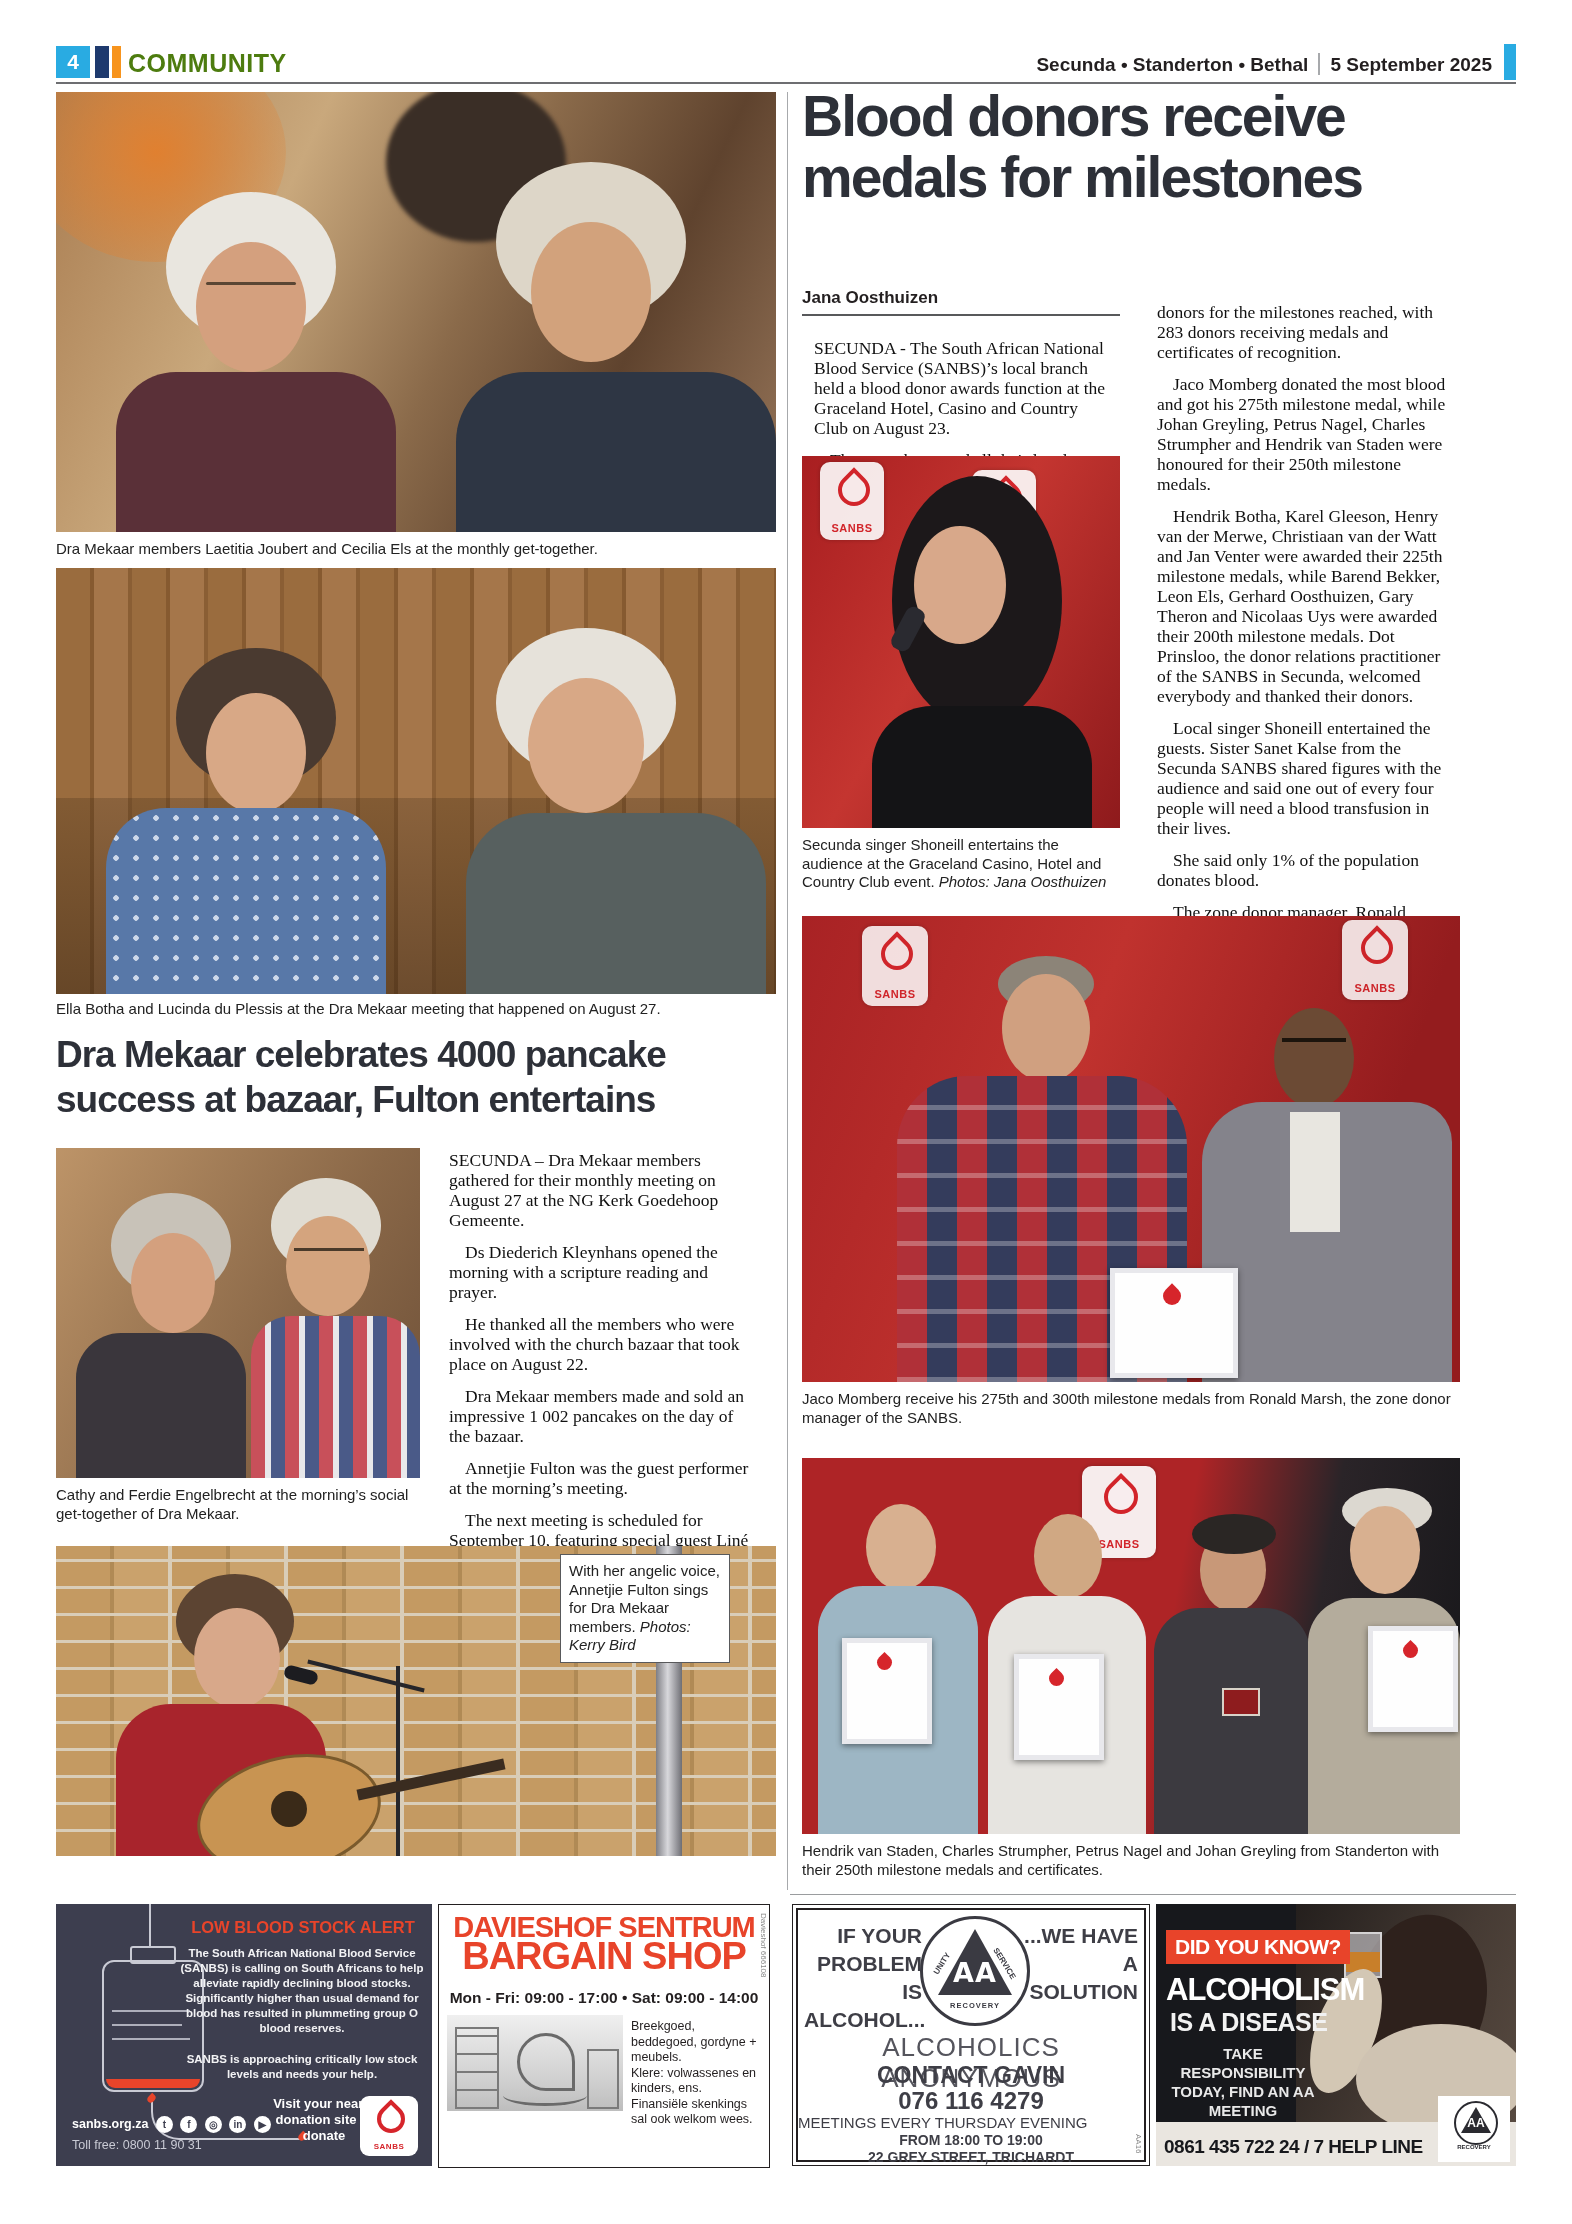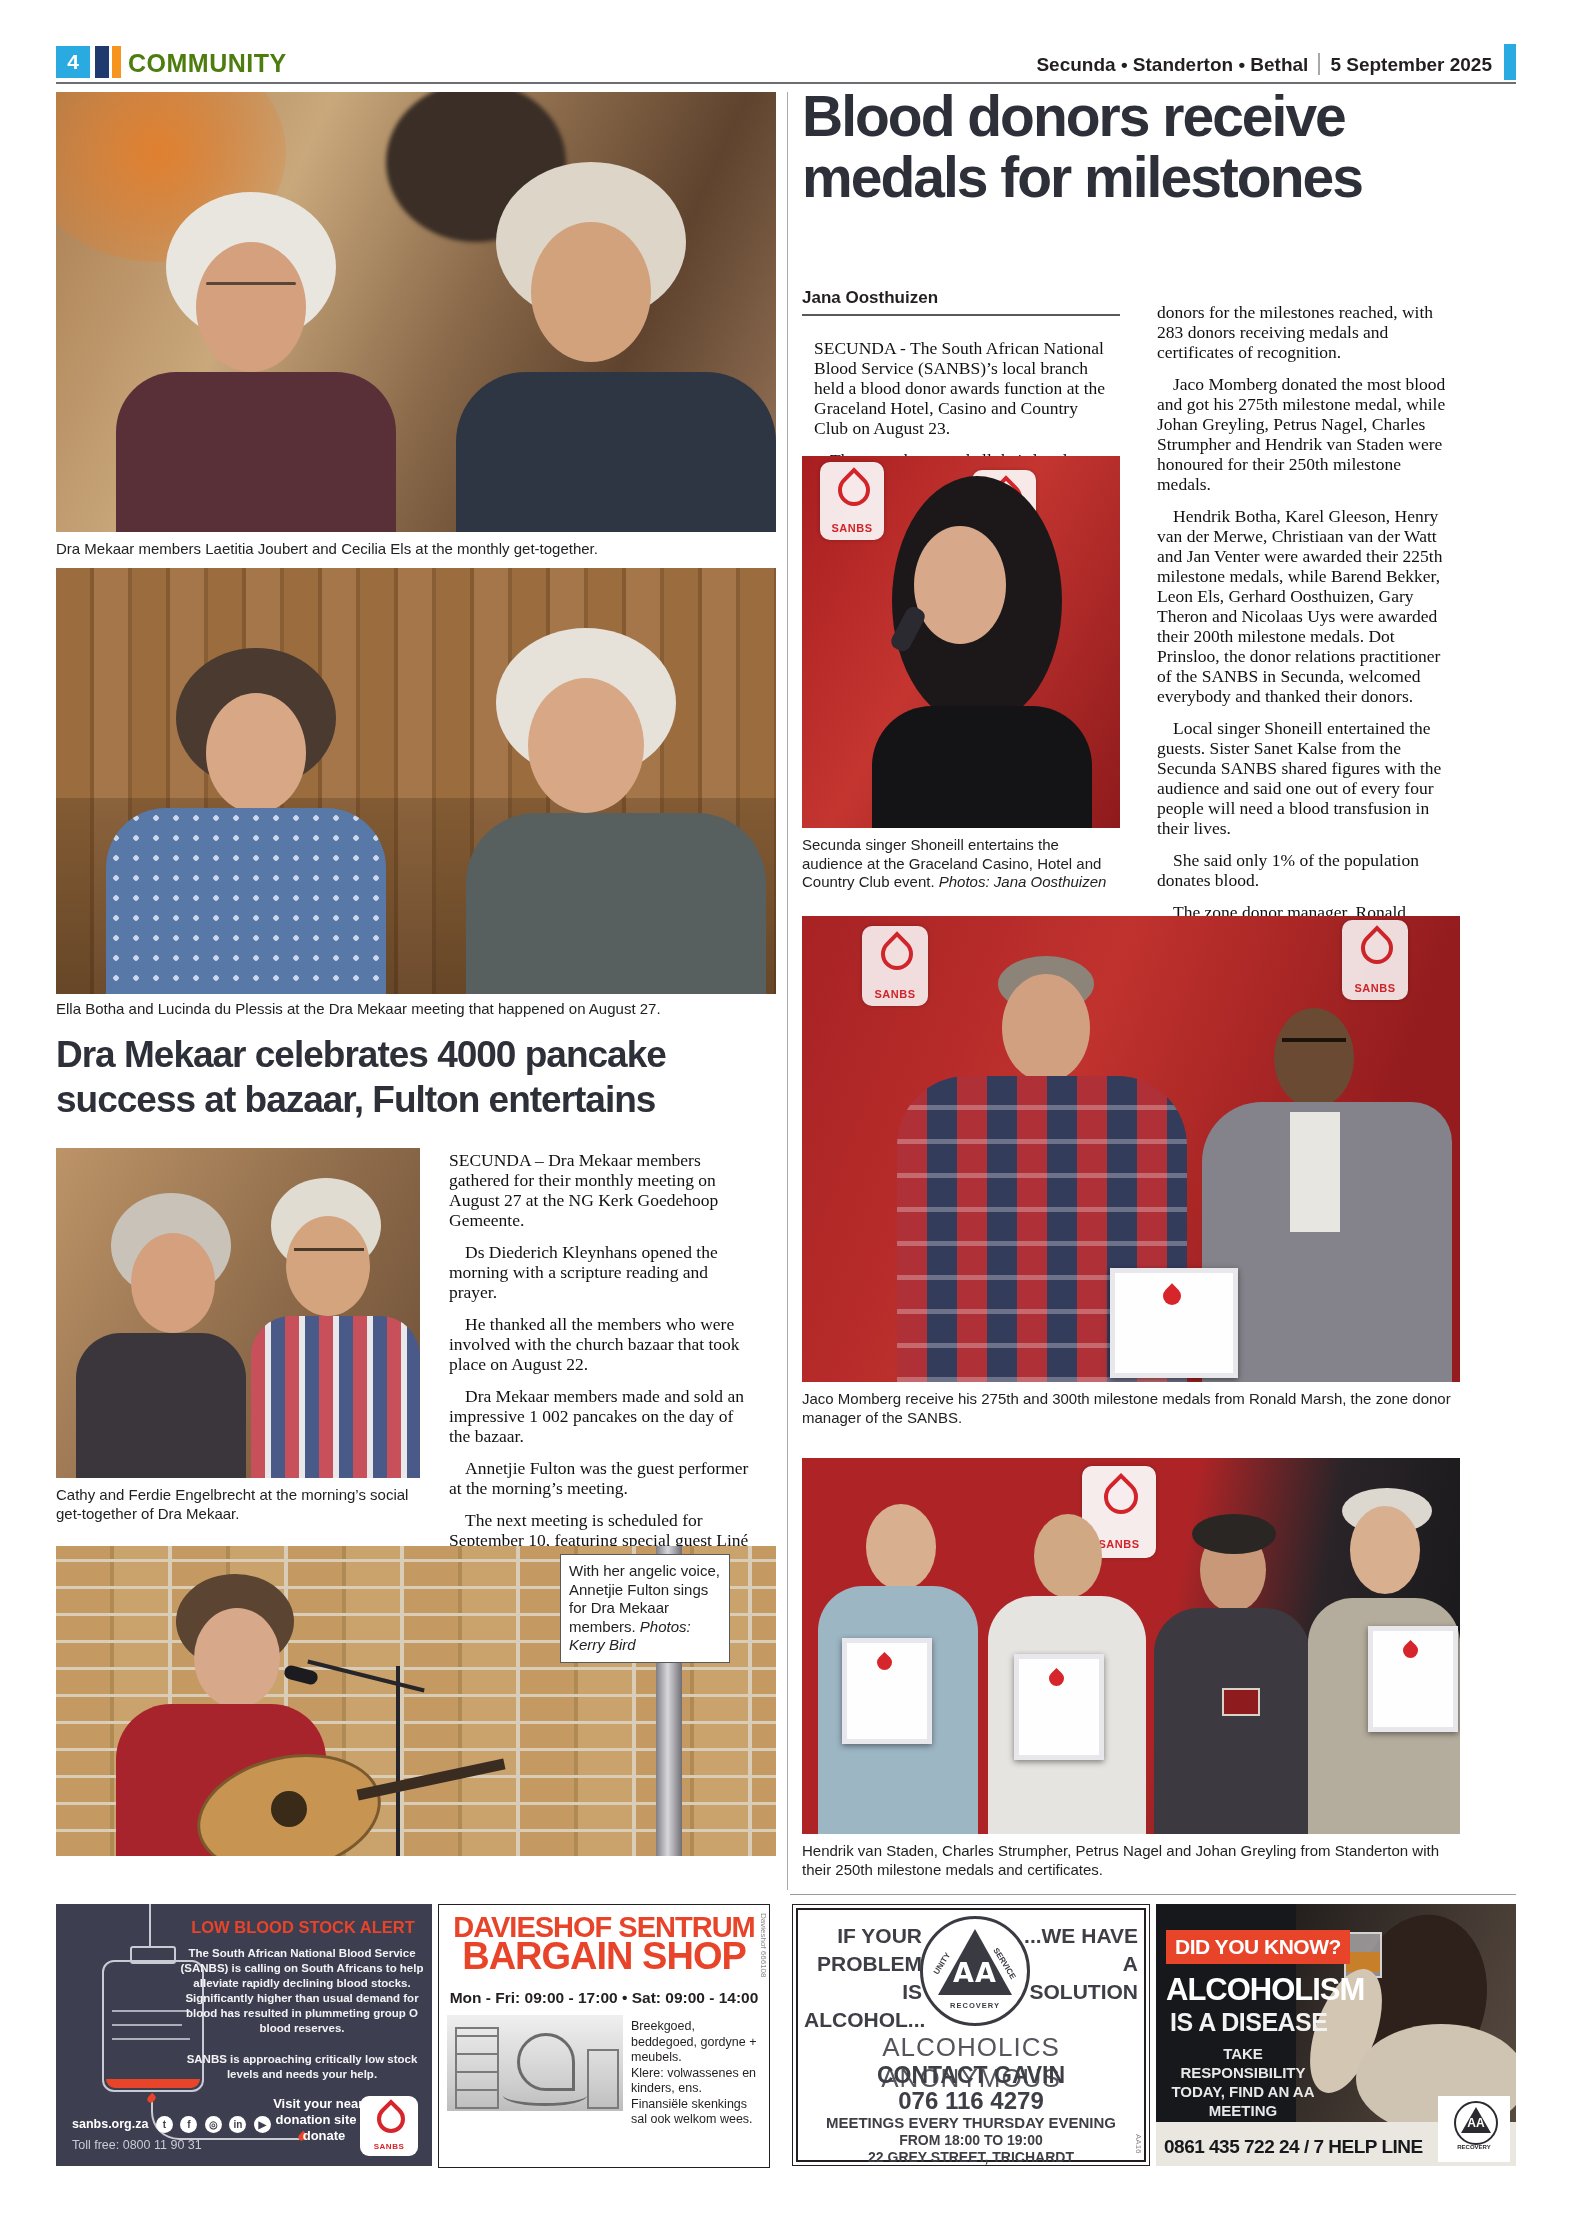--- a/index.html
+++ b/index.html
@@ -87,21 +87,21 @@
   .aa-aa{position:absolute;left:0;top:38px;width:100%;text-align:center;color:#fff;
          font-family:"DejaVu Sans",sans-serif;font-size:27px;font-weight:bold;letter-spacing:1px;}
   .aa-rec{position:absolute;left:0;top:82px;width:100%;text-align:center;font-size:7.5px;
           font-weight:bold;color:#3a3a42;letter-spacing:1px;}
   .aa-un{position:absolute;left:7px;top:40px;font-size:8px;font-weight:bold;color:#3a3a42;transform:rotate(-58deg);}
   .aa-sv{position:absolute;right:5px;top:40px;font-size:8px;font-weight:bold;color:#3a3a42;transform:rotate(58deg);}
   .ad3 .name{position:absolute;left:0;top:122px;width:100%;text-align:center;font-size:26px;
              font-weight:normal;color:#55555d;letter-spacing:1px;}
   .ad3 .contact{position:absolute;left:0;top:152px;width:100%;text-align:center;font-size:23px;font-weight:bold;color:#3e3e46;}
   .ad3 .phone{position:absolute;left:0;top:177px;width:100%;text-align:center;font-size:24px;font-weight:bold;color:#3e3e46;}
-  .ad3 .meet{position:absolute;left:0;top:204px;width:100%;text-align:center;font-size:15px;font-weight:bold;color:#3e3e46;}
+  .ad3 .meet{position:absolute;left:0;top:204px;width:100%;text-align:left;font-size:15px;font-weight:normal;color:#3e3e46;}
   .ad3 .time{position:absolute;left:0;top:222px;width:100%;text-align:center;font-size:14px;font-weight:bold;color:#3e3e46;}
   .ad3 .addr{position:absolute;left:0;top:239px;width:100%;text-align:center;font-size:14px;font-weight:bold;color:#3e3e46;}
   .ad4{left:1156px;width:360px;background:#17181c;overflow:hidden;}
   .ad4 .scene{position:absolute;left:140px;top:0;width:220px;height:262px;
               background:linear-gradient(115deg,#241f1d,#463b34 55%,#5a4c42);}
   .ad4 .table{position:absolute;left:0;bottom:0;width:100%;height:44px;background:#eae6e0;}
   .ad4 .badge{position:absolute;left:10px;top:26px;background:#e8442a;color:#fff;font-weight:bold;
               font-size:21px;padding:5px 9px;letter-spacing:-.5px;}
   .ad4 .l1{position:absolute;left:10px;top:68px;color:#fff;font-size:31px;font-weight:bold;letter-spacing:-1px;}
   .ad4 .l2{position:absolute;left:14px;top:104px;color:#f2f2f2;font-size:25px;font-weight:bold;letter-spacing:-.5px;}

